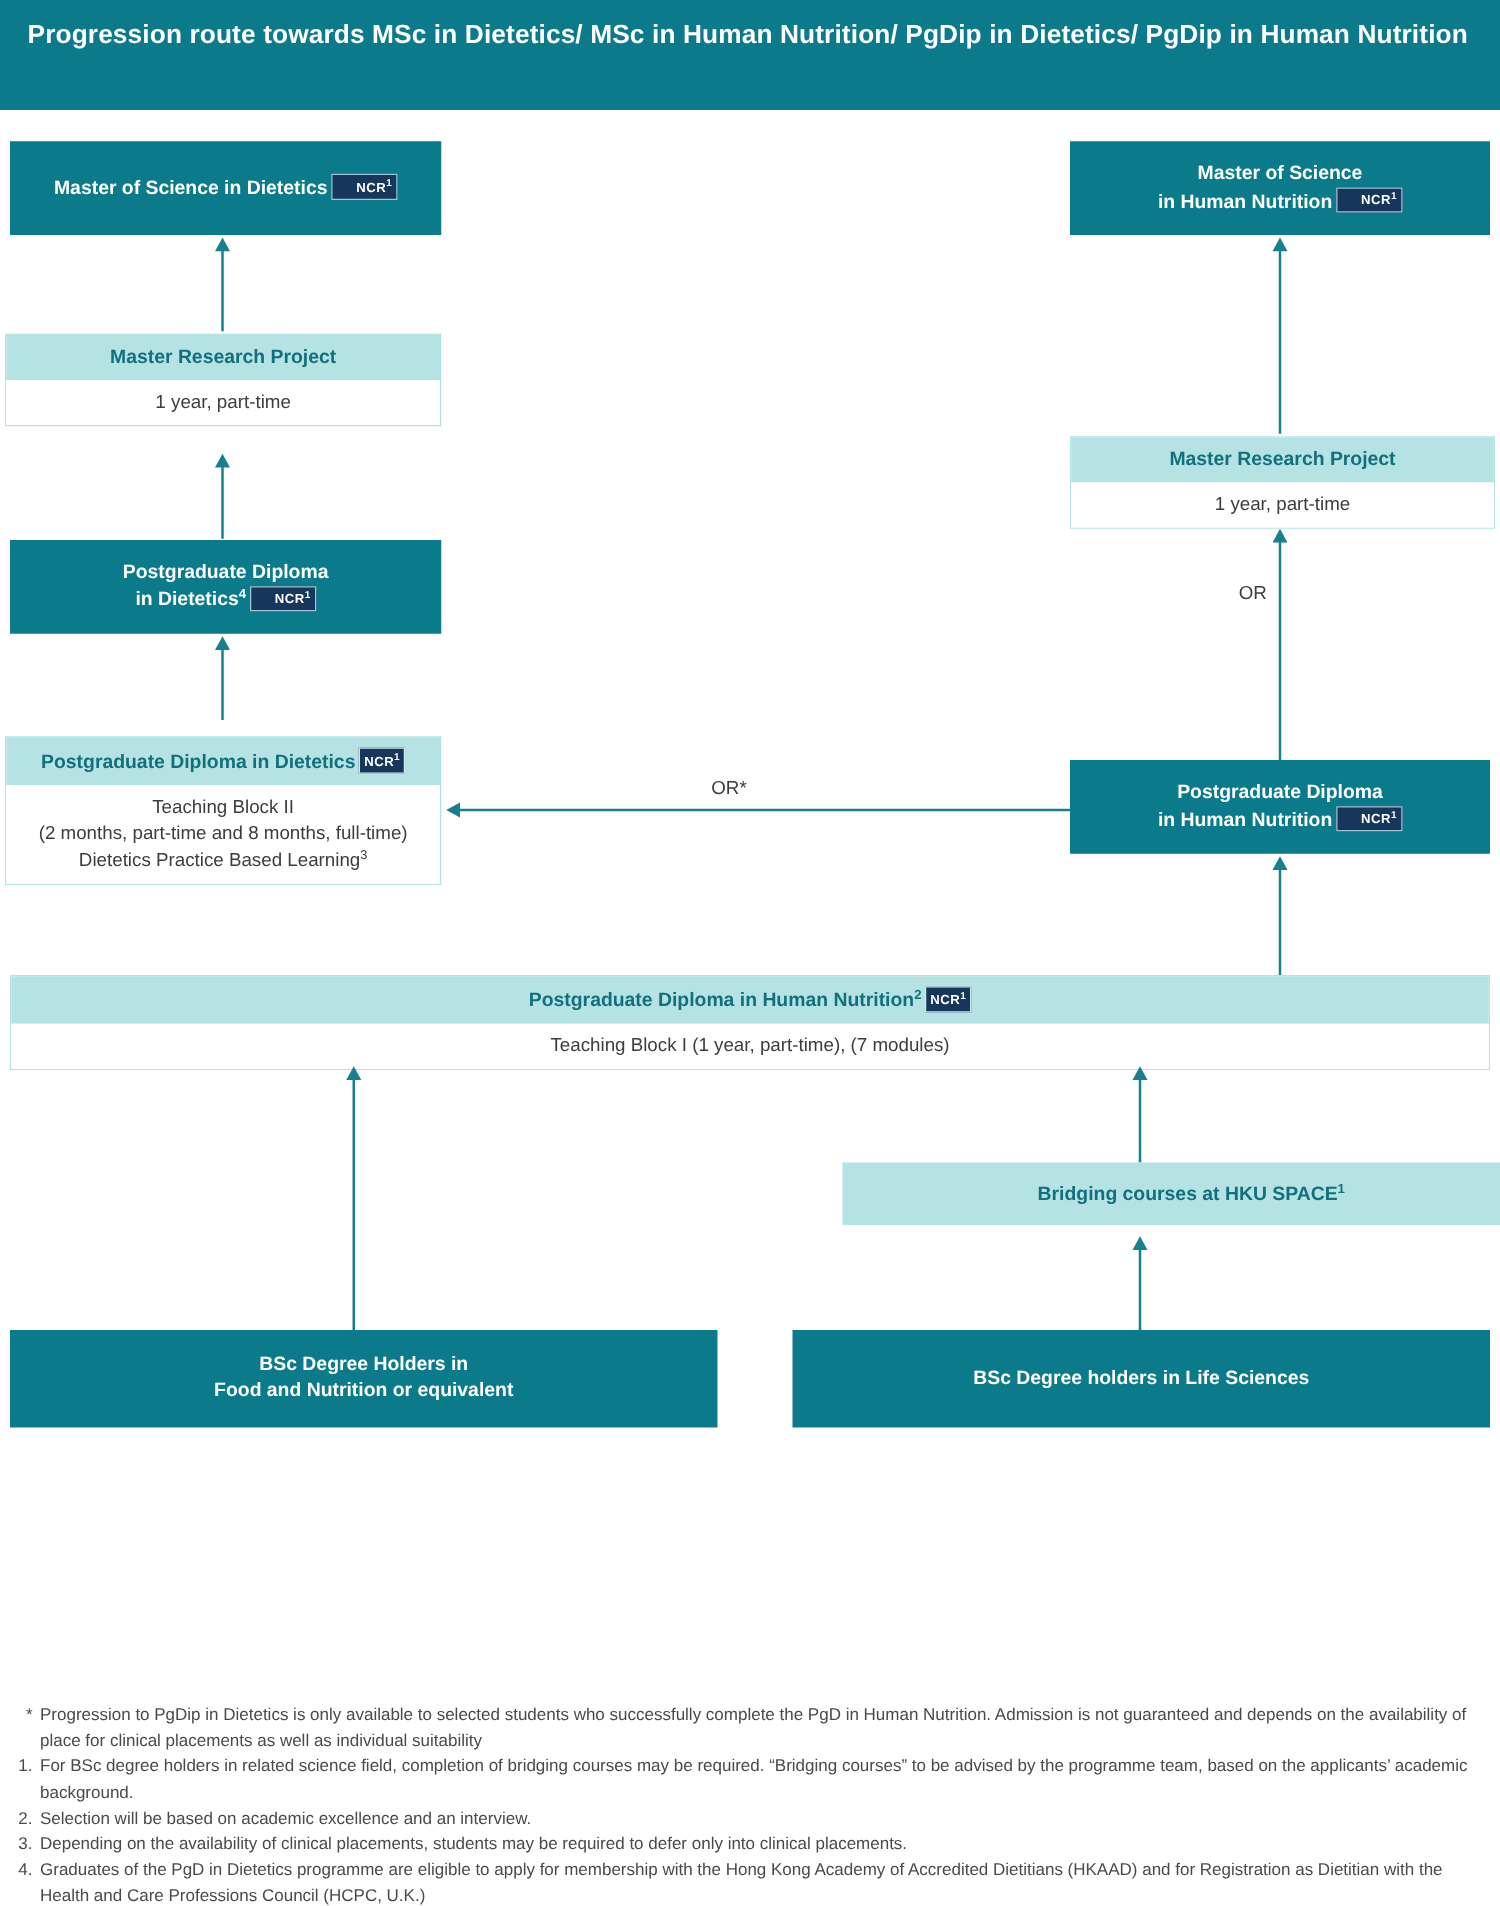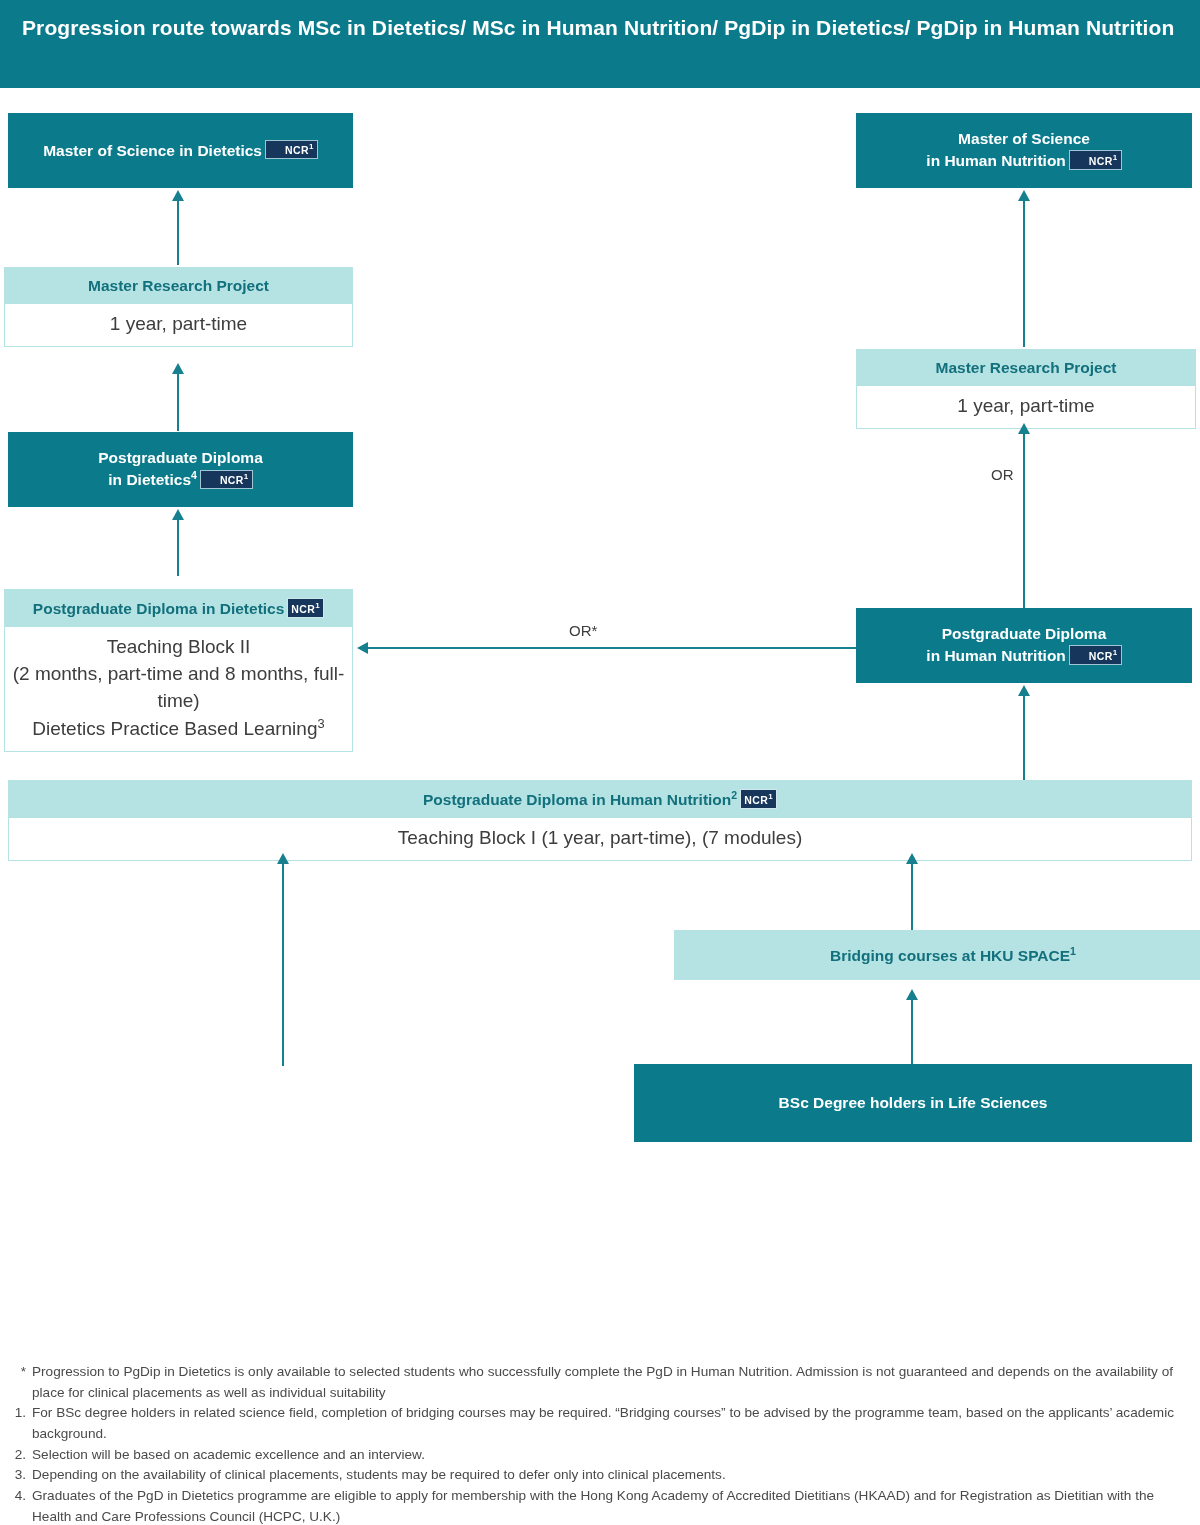--- a/index.html
+++ b/index.html
@@ -68,21 +68,21 @@
     font-weight: bold;
     text-align: center;
     font-size: 15.5px;
     line-height: 1.3;
     padding: 8px 6px;
   }
   .split .body {
     background: #ffffff;
     color: #3d3d3d;
     text-align: center;
-    font-size: 19px;
+    font-size: 15px;
     line-height: 1.42;
     padding: 7px 6px 8px 6px;
   }
   .lightband {
     background: #b5e3e3;
     color: #12707d;
     font-weight: bold;
     display: flex;
     align-items: center;
     justify-content: center;
@@ -288,20 +288,26 @@
     <div>
       <span>Bridging courses at HKU SPACE</span><sup class="fn">1</sup>
     </div>
   </div>
 
   <div class="varrow">
     <div class="vline" style="left:911px; top:998px; height:68px;"></div>
     <div class="head-up" style="left:906px; top:989px;"></div>
   </div>
 
+  <div class="node solid" style="left:8px; top:1064px; width:566px; height:78px;">
+    <div>
+      <span>BSc Degree Holders in</span><br>
+      <span>Food and Nutrition or equivalent</span>
+    </div>
+  </div>
 
   <div class="node solid" style="left:634px; top:1064px; width:558px; height:78px;">
     <div>
       <span>BSc Degree holders in Life Sciences</span>
     </div>
   </div>
 
 </div>
 
 <div class="footnotes">

